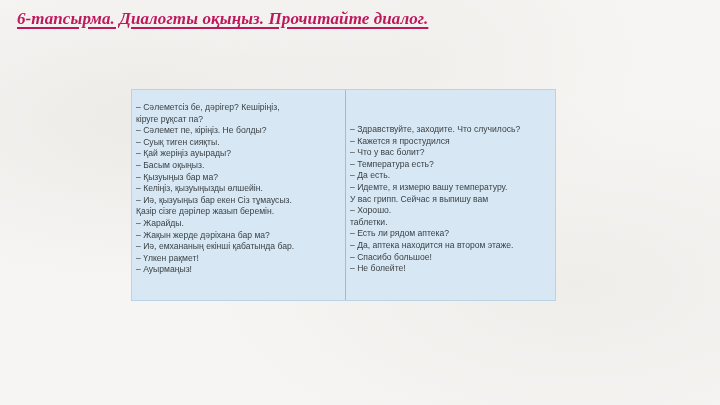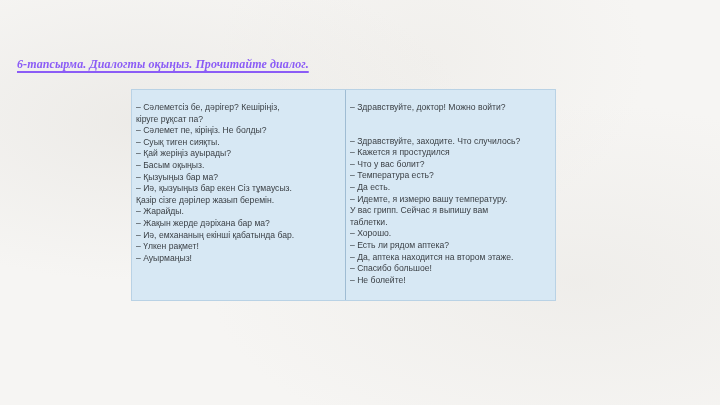--- a/index.html
+++ b/index.html
@@ -9,25 +9,24 @@
     background-image:
       radial-gradient(ellipse at 20% 30%, rgba(230,228,224,0.6) 0%, rgba(246,245,243,0) 40%),
       radial-gradient(ellipse at 80% 70%, rgba(232,230,226,0.5) 0%, rgba(246,245,243,0) 45%),
       radial-gradient(ellipse at 60% 15%, rgba(236,234,230,0.5) 0%, rgba(246,245,243,0) 35%);
     font-family: "Liberation Sans", sans-serif;
   }
   .title {
     position: absolute; left: 17px; top: 9px;
     font-family: "Liberation Serif", serif;
     font-style: italic; font-weight: bold;
-    font-size: 12px; color: #8b5cf6;
+    font-size: 17px; color: #be185d;
     text-decoration: underline; text-decoration-thickness: 2px;
     text-underline-offset: 3px; white-space: nowrap;
     letter-spacing: 0.1px;
-    margin-top: 48px;
   }
   .dialog-box {
     position: absolute; left: 131px; top: 89px;
     width: 425px; height: 212px;
     background: #d7e8f4;
     border: 1px solid #b9d2e5;
     box-sizing: border-box;
     display: flex;
   }
   .col {
@@ -49,38 +48,38 @@
 
 <div class="dialog-box">
   <div class="col col-left">
     <span class="line">– Сәлеметсіз бе, дәрігер? Кешіріңіз,</span>
     <span class="line">кіруге рұқсат па?</span>
     <span class="line">– Сәлемет пе, кіріңіз. Не болды?</span>
     <span class="line">– Суық тиген сияқты.</span>
     <span class="line">– Қай жеріңіз ауырады?</span>
     <span class="line">– Басым оқыңыз.</span>
     <span class="line">– Қызуыңыз бар ма?</span>
+    <span class="line">– Келіңіз, қызуыңызды өлшейін.</span>
     <span class="line">– Иә, қызуыңыз бар екен Сіз тұмаусыз.</span>
     <span class="line">Қазір сізге дәрілер жазып беремін.</span>
     <span class="line">– Жарайды.</span>
     <span class="line">– Жақын жерде дәріхана бар ма?</span>
     <span class="line">– Иә, емхананың екінші қабатында бар.</span>
     <span class="line">– Үлкен рақмет!</span>
     <span class="line">– Ауырмаңыз!</span>
   </div>
   <div class="divider"></div>
   <div class="col col-right">
-    <span class="line">– Здравствуйте, доктор! Можно войти?</span>
     <span class="line gap">– Здравствуйте, заходите. Что случилось?</span>
     <span class="line">– Кажется я простудился</span>
     <span class="line">– Что у вас болит?</span>
     <span class="line">– Температура есть?</span>
     <span class="line">– Да есть.</span>
     <span class="line">– Идемте, я измерю вашу температуру.</span>
     <span class="line">У вас грипп. Сейчас я выпишу вам</span>
+    <span class="line">– Хорошо.</span>
     <span class="line">таблетки.</span>
-    <span class="line">– Хорошо.</span>
     <span class="line">– Есть ли рядом аптека?</span>
     <span class="line">– Да, аптека находится на втором этаже.</span>
     <span class="line">– Спасибо большое!</span>
     <span class="line">– Не болейте!</span>
   </div>
 </div>
 
 </body></html>

